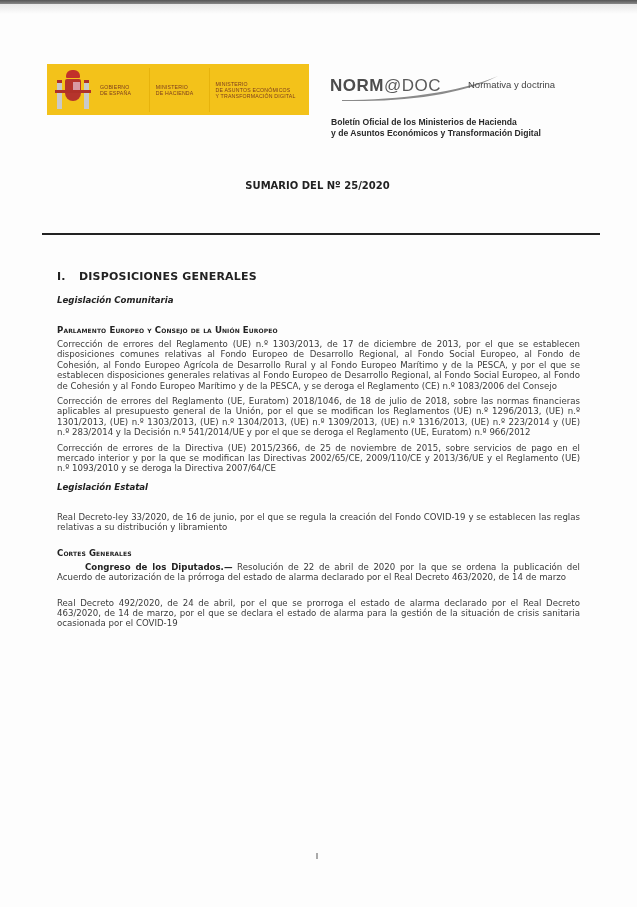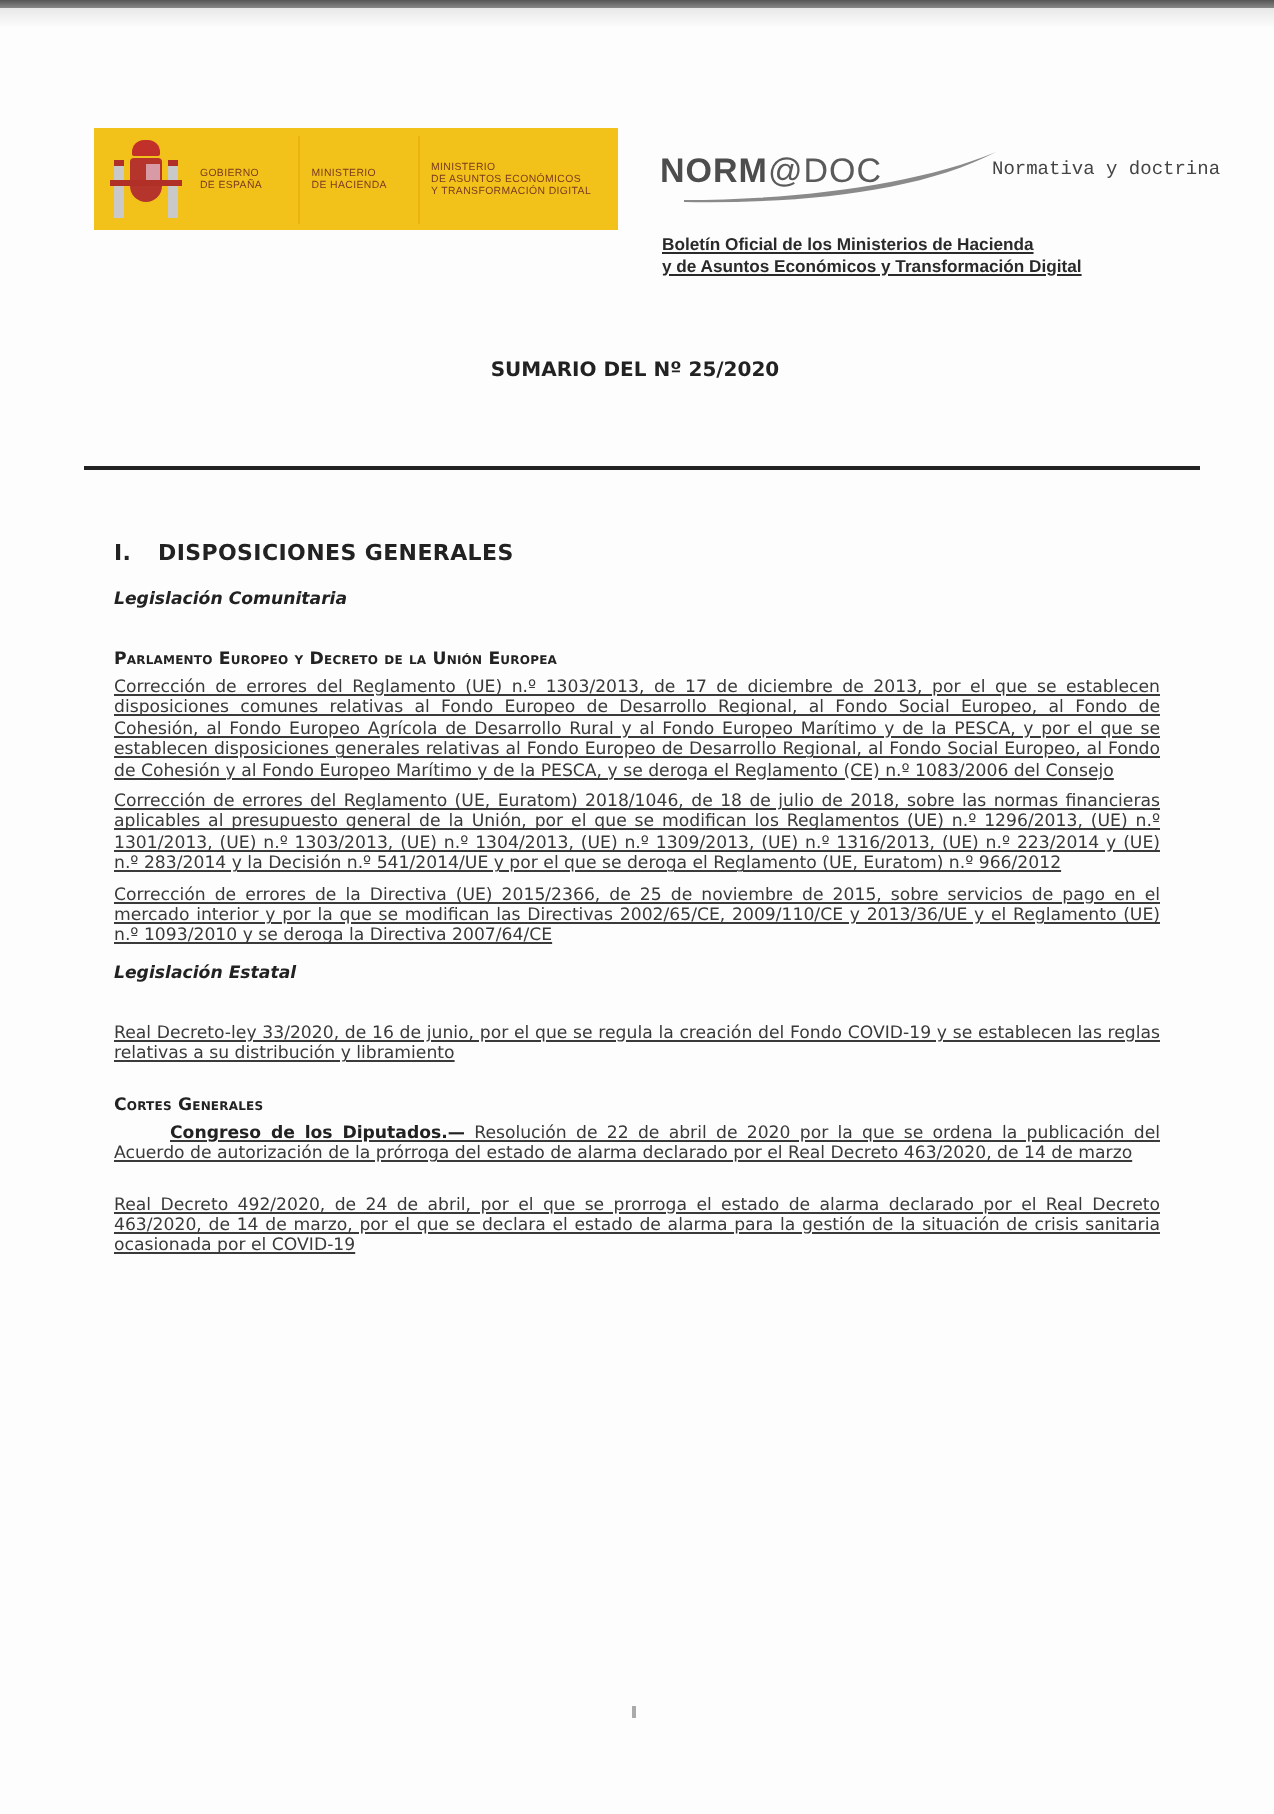--- a/index.html
+++ b/index.html
@@ -44,27 +44,27 @@
   .normadoc {
     position: absolute; left: 330px; top: 76px;
     font-family: "Liberation Sans", sans-serif; font-size: 17px; font-weight: bold;
     color: #4d4d4d; letter-spacing: 0.5px;
   }
   .normadoc .at { font-weight: normal; color: #5a5a5a; }
   .swoosh {
     position: absolute; left: 340px; top: 74px; width: 160px; height: 28px;
   }
   .tagline {
-    position: absolute; left: 496px; top: 79px;
-    font-family: Liberation Mono, monospace; font-size: 9.5px; color: #444; text-align: center;
+    position: absolute; left: 468px; top: 79px;
+    font-family: Liberation Sans, sans-serif; font-size: 9.5px; color: #444; text-align: center;
   }
   .boletin {
     position: absolute; left: 331px; top: 117px;
     font-family: "Liberation Sans", sans-serif; font-size: 8.6px; font-weight: bold;
-    line-height: 10.5px; color: #2a2a2a; text-decoration: underline;
+    line-height: 10.5px; color: #2a2a2a;
   }
   .sumario {
     position: absolute; left: 0; width: 635px; top: 180px; text-align: center;
     font-family: "DejaVu Sans", sans-serif; font-size: 10px; font-weight: bold; color: #222;
   }
   .rule {
     position: absolute; left: 42px; top: 233px; width: 558px; height: 2px; background: #222;
   }
   .content {
     position: absolute; left: 57px; top: 270px; width: 523px;
@@ -77,21 +77,20 @@
   .leg {
     font-size: 8.6px; font-weight: bold; font-style: italic; color: #222; margin: 0 0 20px 0;
   }
   .org {
     font-size: 8.6px; font-weight: bold; font-variant: small-caps; color: #222;
     margin: 0 0 4px 0; letter-spacing: 0.1px;
   }
   .entry {
     font-size: 8.6px; line-height: 10.4px; color: #3a3a3a; text-align: justify;
     margin: 0 0 5px 0;
-    text-decoration: underline;
   }
   .entry .lead { font-weight: bold; color: #222; padding-left: 28px; }
   .gap-org { height: 10px; }
   .page-mark {
     position: absolute; left: 316px; top: 853px; width: 2px; height: 6px; background: #aaa;
   }
 </style>
 </head>
 <body>
 
@@ -137,21 +136,21 @@
 
 <div class="sumario">SUMARIO DEL Nº 25/2020</div>
 <div class="rule"></div>
 
 <div class="content">
   <div class="sec-title">
     <span class="num">I.</span><span>DISPOSICIONES GENERALES</span>
   </div>
 
   <div class="leg">Legislación Comunitaria</div>
-  <div class="org">Parlamento Europeo y Decreto de la Unión Europea</div>
+  <div class="org">Parlamento Europeo y Consejo de la Unión Europeo</div>
   <div class="entry"><span>Corrección de errores del Reglamento (UE) n.º 1303/2013, de 17 de diciembre de 2013, por el que se establecen disposiciones comunes relativas al Fondo Europeo de Desarrollo Regional, al Fondo Social Europeo, al Fondo de Cohesión, al Fondo Europeo Agrícola de Desarrollo Rural y al Fondo Europeo Marítimo y de la PESCA, y por el que se establecen disposiciones generales relativas al Fondo Europeo de Desarrollo Regional, al Fondo Social Europeo, al Fondo de Cohesión y al Fondo Europeo Marítimo y de la PESCA, y se deroga el Reglamento (CE) n.º 1083/2006 del Consejo</span></div>
   <div class="entry"><span>Corrección de errores del Reglamento (UE, Euratom) 2018/1046, de 18 de julio de 2018, sobre las normas financieras aplicables al presupuesto general de la Unión, por el que se modifican los Reglamentos (UE) n.º 1296/2013, (UE) n.º 1301/2013, (UE) n.º 1303/2013, (UE) n.º 1304/2013, (UE) n.º 1309/2013, (UE) n.º 1316/2013, (UE) n.º 223/2014 y (UE) n.º 283/2014 y la Decisión n.º 541/2014/UE y por el que se deroga el Reglamento (UE, Euratom) n.º 966/2012</span></div>
   <div class="entry" style="margin-bottom:8px"><span>Corrección de errores de la Directiva (UE) 2015/2366, de 25 de noviembre de 2015, sobre servicios de pago en el mercado interior y por la que se modifican las Directivas 2002/65/CE, 2009/110/CE y 2013/36/UE y el Reglamento (UE) n.º 1093/2010 y se deroga la Directiva 2007/64/CE</span></div>
 
   <div class="leg">Legislación Estatal</div>
   <div class="entry"><span>Real Decreto-ley 33/2020, de 16 de junio, por el que se regula la creación del Fondo COVID-19 y se establecen las reglas relativas a su distribución y libramiento</span></div>
   <div class="gap-org"></div>
   <div class="org">Cortes Generales</div>
   <div class="entry"><span class="lead">Congreso de los Diputados.—</span><span> Resolución de 22 de abril de 2020 por la que se ordena la publicación del Acuerdo de autorización de la prórroga del estado de alarma declarado por el Real Decreto 463/2020, de 14 de marzo</span></div>
   <div class="gap-org"></div>

